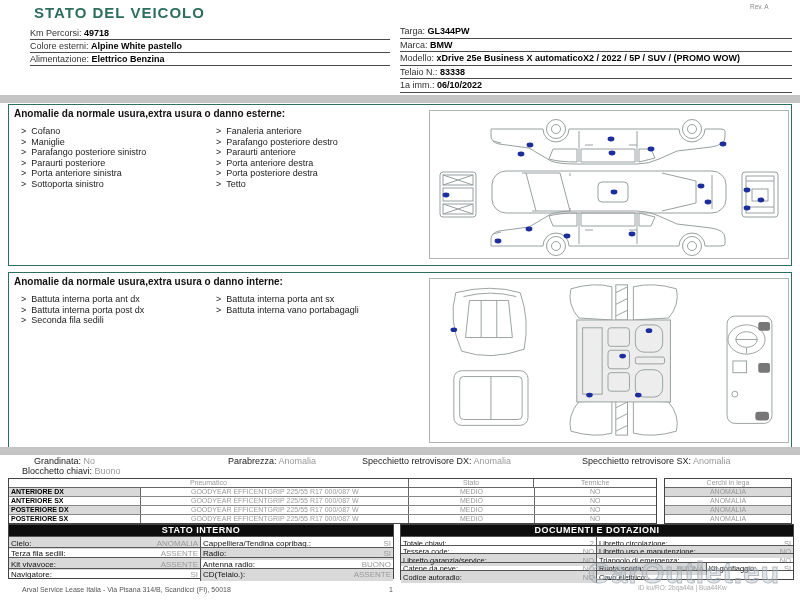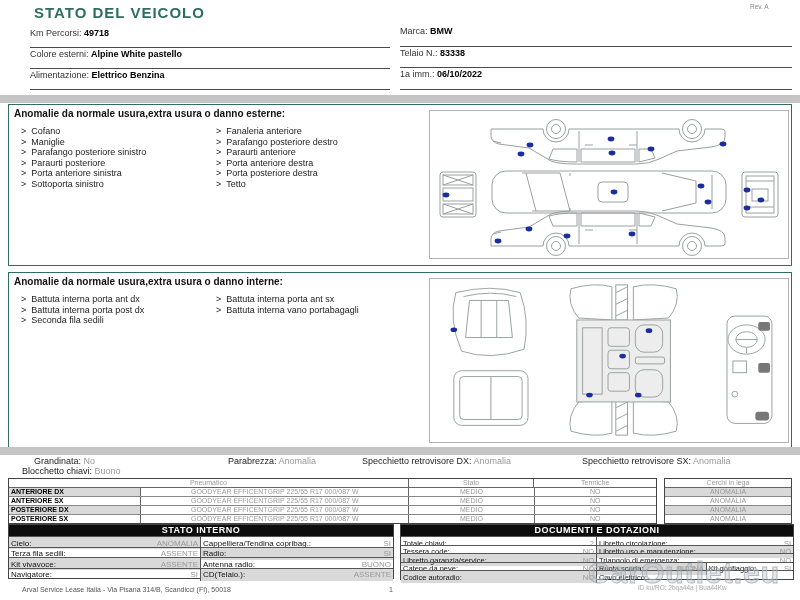--- a/index.html
+++ b/index.html
@@ -4,21 +4,21 @@
 <style>
   html,body{margin:0;padding:0;background:#fff;}
   body{font-family:"Liberation Sans", sans-serif; -webkit-font-smoothing:antialiased;}
   .page{position:relative;width:800px;height:600px;background:#fff;overflow:hidden;color:#222;}
 
   
   .hdr-title{position:absolute;left:34px;top:4px;font-size:15px;font-weight:bold;letter-spacing:1px;color:#2d6e5f;}
   .rev{position:absolute;left:750px;top:3px;font-size:6.5px;color:#8a8a8a;}
   .hdr-left{position:absolute;left:30px;top:28px;width:360px;}
   .hdr-right{position:absolute;left:400px;top:26px;width:392px;}
-  .frow{border-bottom:1px solid #4a4a4a;font-size:9px;line-height:10.5px;padding-bottom:9px;margin-bottom:1px;}
+  .frow{border-bottom:1px solid #4a4a4a;font-size:9px;line-height:10.5px;padding-bottom:1px;margin-bottom:1px;}
   .hdr-left .frow{height:10px;}
   .flab{color:#333;}
   .fval{font-weight:bold;color:#000;}
 
   .grayband{position:absolute;left:0;width:800px;height:8px;background:#c4c4c4;}
   .band1{top:95px;} .band2{top:447px;}
 
   
   .abox{position:absolute;left:8px;width:782px;border:1px solid #2d6e5f;background:#fff;}
   .box-ext{top:104px;height:160px;}
@@ -87,21 +87,23 @@
 <div class="page">
 
   <div class="hdr-title">STATO DEL VEICOLO</div>
   <div class="rev">Rev. A</div>
   <div class="hdr-left" id="hdrLeft">
       <div class="frow"><span class="flab">Km Percorsi: </span><span class="fval">49718</span></div>
       <div class="frow"><span class="flab">Colore esterni: </span><span class="fval">Alpine White pastello</span></div>
       <div class="frow"><span class="flab">Alimentazione: </span><span class="fval">Elettrico Benzina</span></div>
     </div>
   <div class="hdr-right" id="hdrRight">
+      <div class="frow"><span class="flab">Targa: </span><span class="fval">GL344PW</span></div>
       <div class="frow"><span class="flab">Marca: </span><span class="fval">BMW</span></div>
+      <div class="frow"><span class="flab">Modello: </span><span class="fval">xDrive 25e Business X automaticoX2 / 2022 / 5P / SUV / (PROMO WOW)</span></div>
       <div class="frow"><span class="flab">Telaio N.: </span><span class="fval">83338</span></div>
       <div class="frow"><span class="flab">1a imm.: </span><span class="fval">06/10/2022</span></div>
     </div>
 
   <div class="grayband band1"></div>
 
   <div class="abox box-ext">
     <div class="abox-title">Anomalie da normale usura,extra usura o danno esterne:</div>
     <div class="alist acol1" id="extCol1">
         <div class="aitem">

